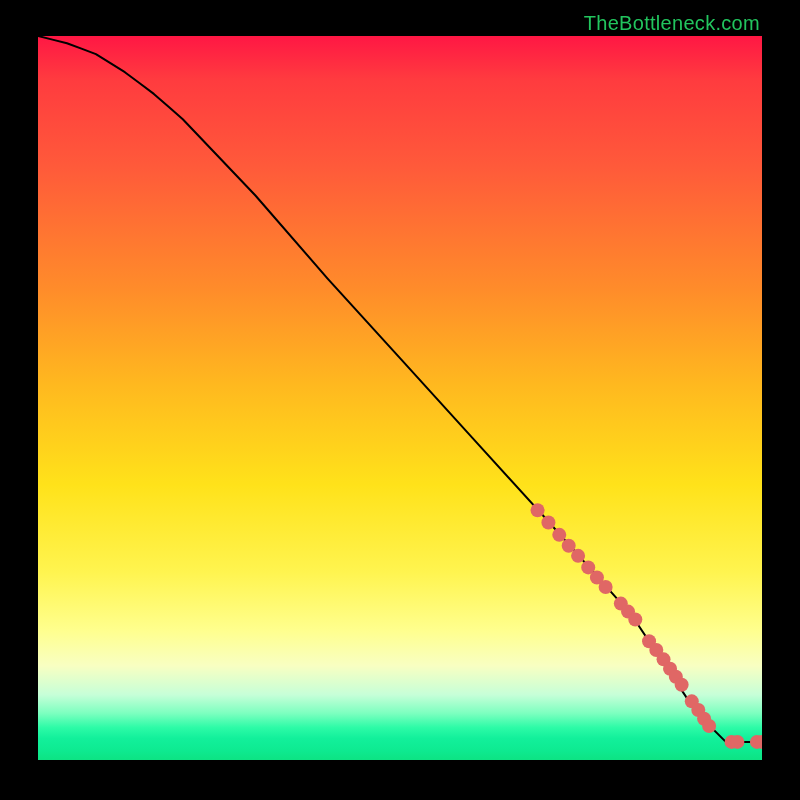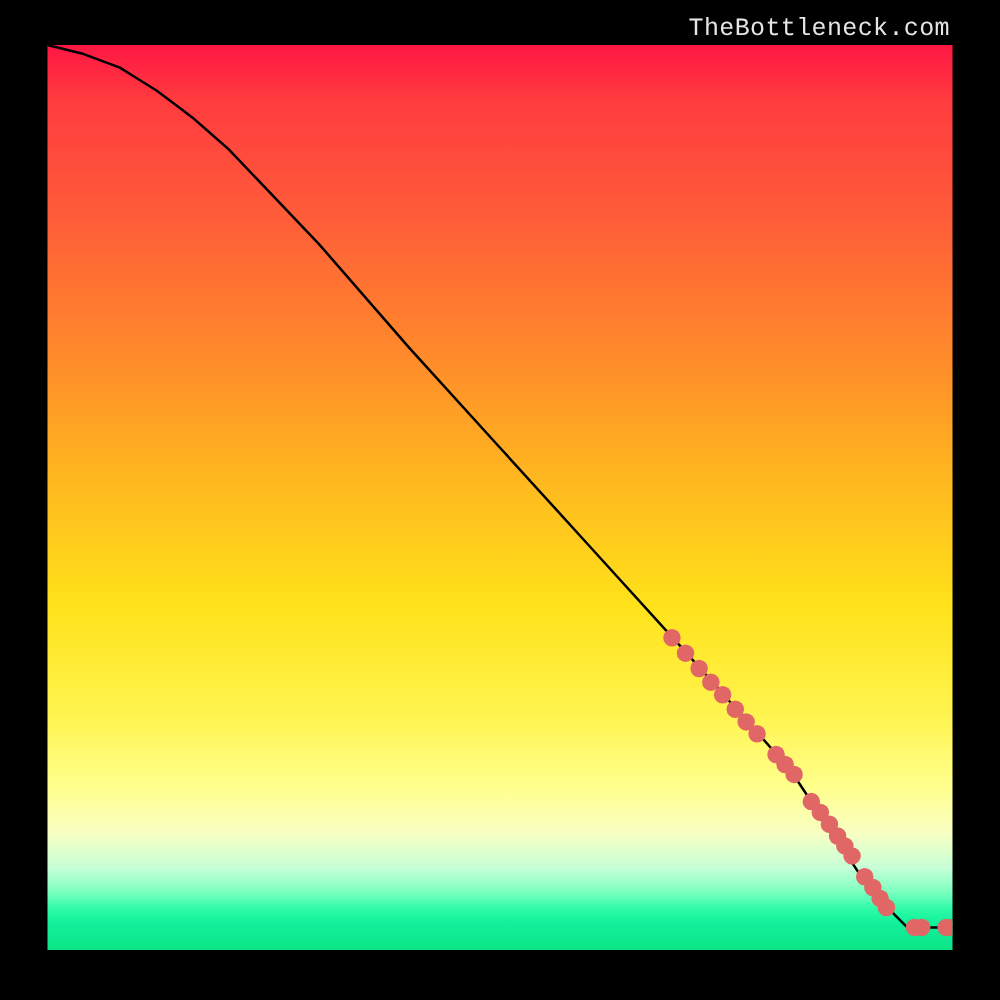--- a/index.html
+++ b/index.html
@@ -44,26 +44,25 @@
       #12f09b 97%,
       #0eeb92 98.5%,
       #0de383 100%
     );
   }
 
   .attribution {
     position: absolute;
     top: 12px;
     right: 40px;
-    color: #e5e5e5;
+    color: #22c55e;
     font-size: 20px;
     font-weight: 500;
     letter-spacing: 0.3px;
     user-select: none;
-    font-family: Liberation Mono, monospace;
   }
 
   .svg-layer {
     position: absolute;
     left: 0;
     top: 0;
     width: 724px;
     height: 724px;
     pointer-events: none;
   }

